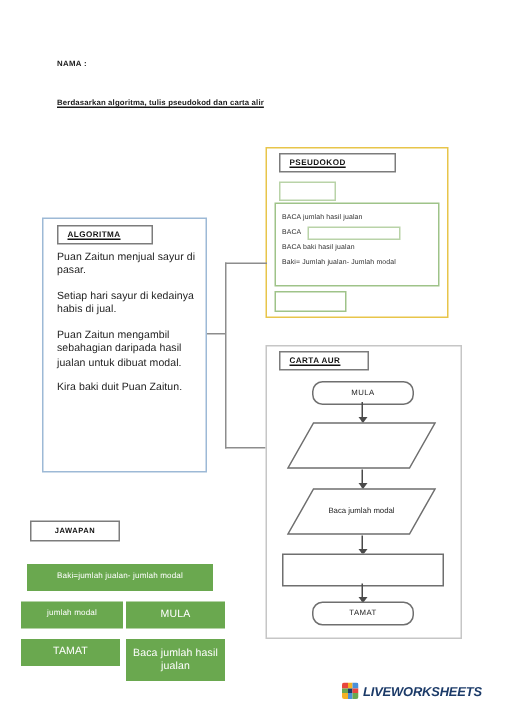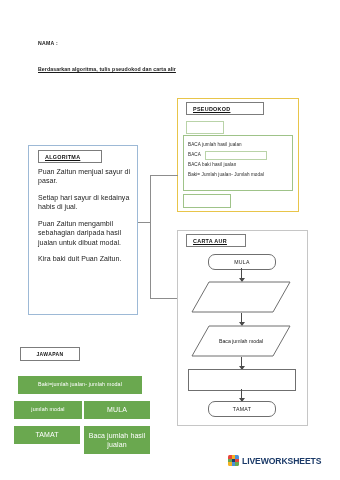--- a/index.html
+++ b/index.html
@@ -118,21 +118,21 @@
 
   
   .footer-logo{
     position:absolute;left:228px;top:455px;display:flex;align-items:center;gap:3px;
   }
   .logo-mark{
     width:11px;height:11px;border-radius:1.5px;overflow:hidden;
     display:grid;grid-template-columns:repeat(3,1fr);grid-template-rows:repeat(3,1fr);
   }
   .logo-mark i{display:block;}
-  .logo-text{font-size:8.6px;font-weight:700;color:#1b3a68;letter-spacing:-.1px;}
+  .logo-text{font-size:8.6px;font-weight:700;color:#1b3a68;letter-spacing:-.1px;font-style:italic;}
 </style>
 </head>
 <body>
 
 <div class="sheet">
 
   <div class="nama">NAMA :</div>
   <div class="instruction">Berdasarkan algoritma, tulis pseudokod dan carta alir</div>
 
   <div class="pseudokod-panel"></div>

